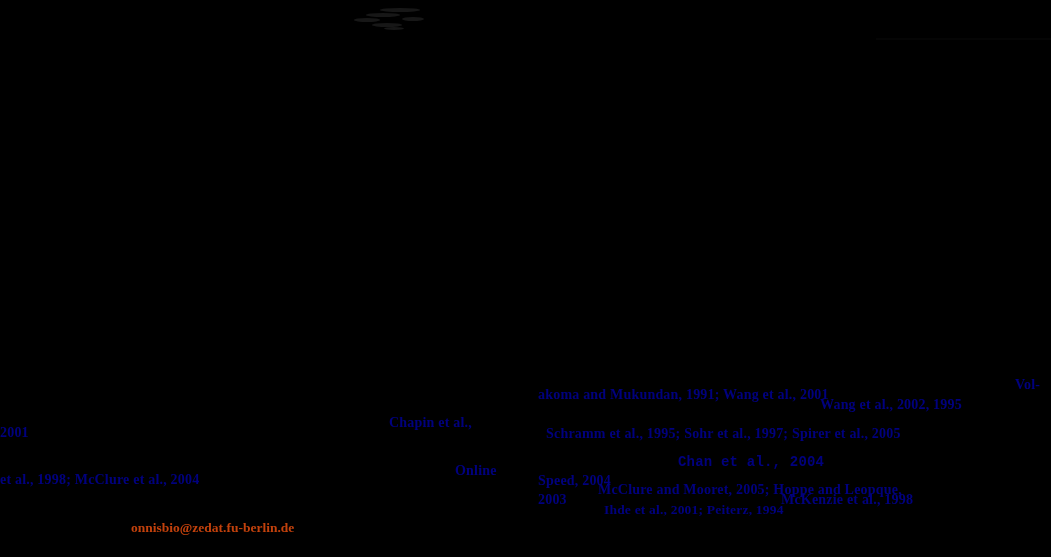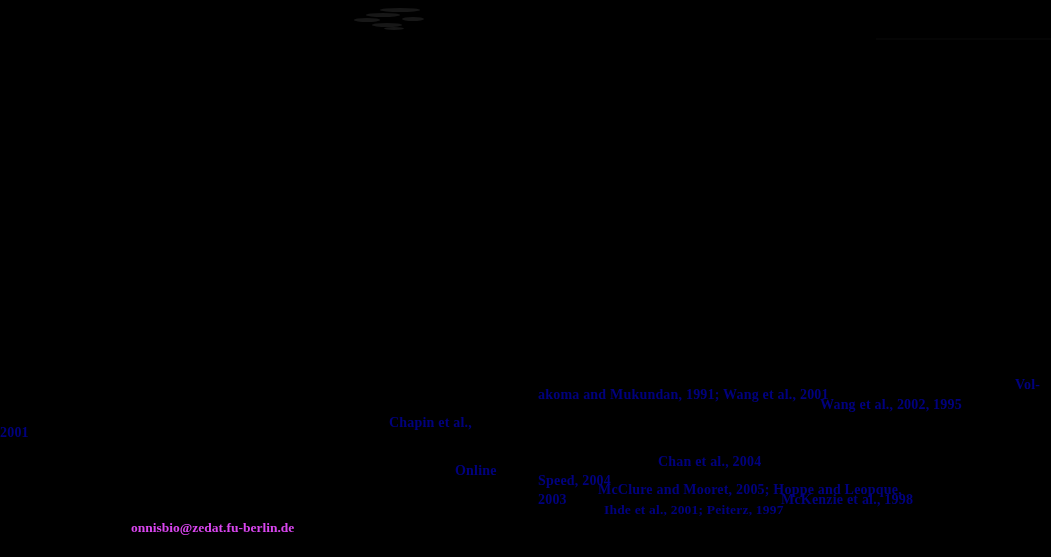--- a/index.html
+++ b/index.html
@@ -28,21 +28,21 @@
     font-weight: bold;
     font-size: 14px;
     letter-spacing: 0.2px;
     white-space: nowrap;
   }
   .cite.small {
     font-size: 13.5px;
   }
   .email {
     position: absolute;
-    color: #d946ef;
+    color: #c2410c;
     font-family: "Liberation Serif", serif;
     font-weight: bold;
     font-size: 13.5px;
     white-space: nowrap;
   }
   .rule {
     position: absolute;
     background: #000000;
     height: 2px;
   }
@@ -79,26 +79,28 @@
     <span style="left:22px; top:17px; width:30px; height:4px;"></span>
     <span style="left:34px; top:21px; width:20px; height:3px;"></span>
     <span style="left:52px; top:11px; width:22px; height:4px;"></span>
   </div>
 
   <div class="rule" id="header-rule"></div>
 
   <div class="cite" style="left:1015px; top:377px;">Vol-</div>
   <div class="cite" style="left:538px; top:387px;">akoma and Mukundan, 1991; Wang et al., 2001</div>
   <div class="cite" style="left:820px; top:397px;">Wang et al., 2002, 1995</div>
-  <div class="cite" style="left:658px; top:454px;">Chan et al., 2004</div>
+  <div class="cite" style="left:546px; top:426px;">Schramm et al., 1995; Sohr et al., 1997; Spirer et al., 2005</div>
+  <div class="cite" style="left:678px; top:454px;font-family:Liberation Mono, monospace;">Chan et al., 2004</div>
   <div class="cite" style="left:538px; top:473px;text-align:right;">Speed, 2004</div>
   <div class="cite" style="left:598px; top:482px;">McClure and Mooret, 2005; Hoppe and Leopque,</div>
   <div class="cite" style="left:538px; top:492px;">2003</div>
   <div class="cite" style="left:781px; top:492px;">McKenzie et al., 1998</div>
-  <div class="cite small" style="left:604px; top:502px;">Ihde et al., 2001; Peiterz, 1997</div>
+  <div class="cite small" style="left:604px; top:502px;">Ihde et al., 2001; Peiterz, 1994</div>
 
   <div class="cite" style="left:0px; top:425px;">2001</div>
   <div class="cite" style="left:389px; top:415px;">Chapin et al.,</div>
   <div class="cite" style="left:455px; top:463px;">Online</div>
+  <div class="cite" style="left:0px; top:472px;">et al., 1998; McClure et al., 2004</div>
 
   <div class="email" style="left:131px; top:520px;">onnisbio@zedat.fu-berlin.de</div>
 
 </div>
 
 </body></html>

